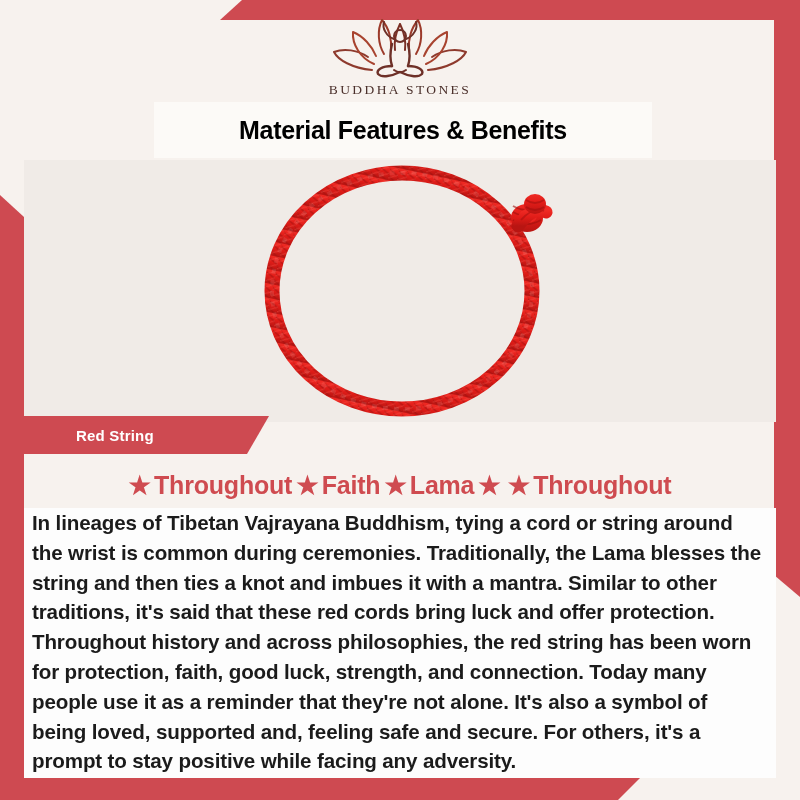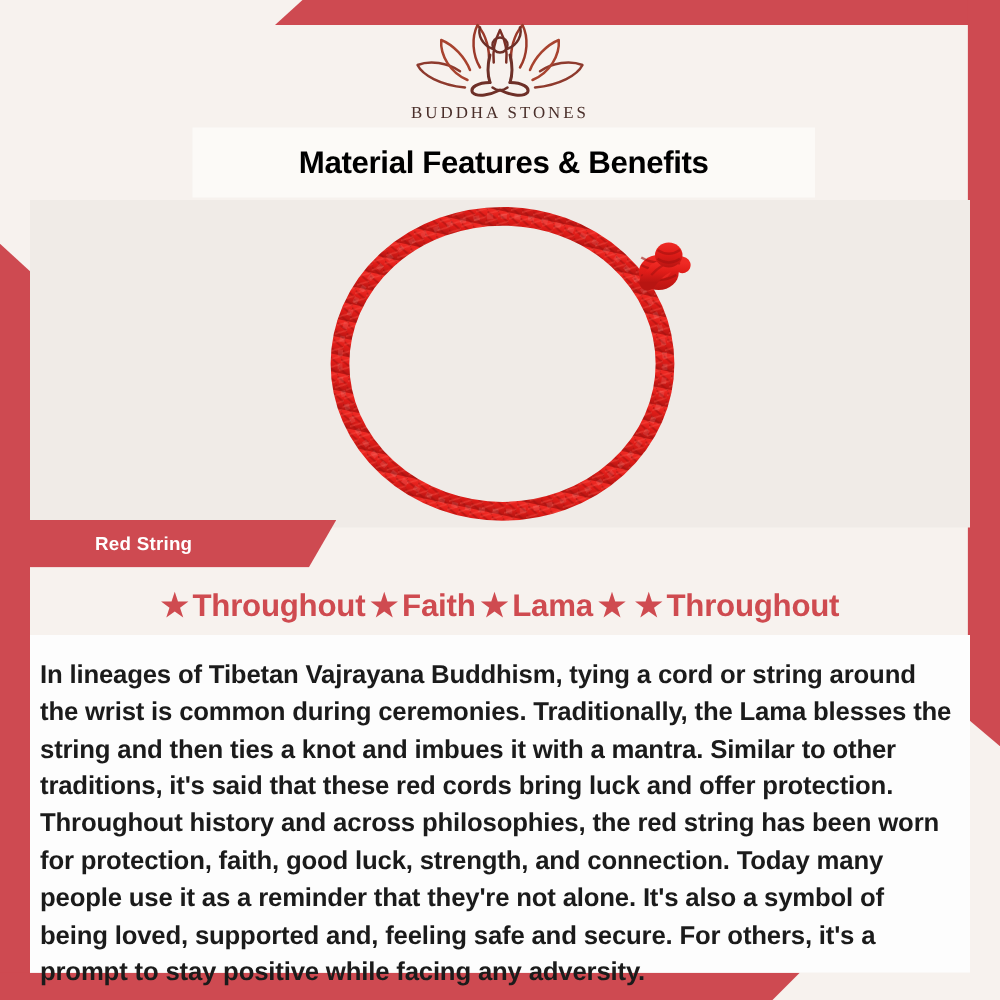--- a/index.html
+++ b/index.html
@@ -164,21 +164,21 @@
   .benefit .blabel { letter-spacing: -0.2px; }
 
   
   .body-panel {
     position: absolute;
     left: 24px;
     top: 508px;
     width: 752px;
     height: 270px;
     background: #fdfdfd;
-    padding: 17px 0 0 0;
+    padding: 0 0 0 0;
     box-sizing: border-box;
   }
   .body-text {
     margin: 0;
     padding: 0 10px 0 8px;
     color: #1b1b1b;
     font-size: 20.6px;
     line-height: 29.8px;
     font-weight: 600;
     letter-spacing: -0.15px;

